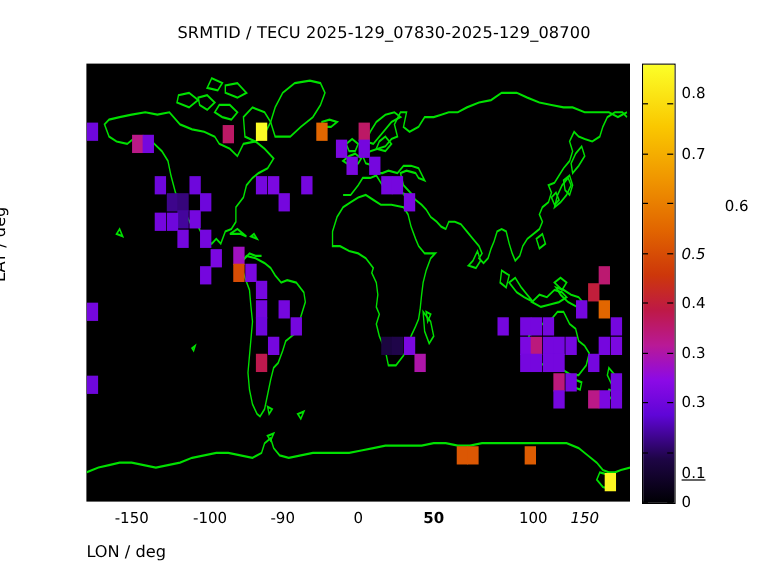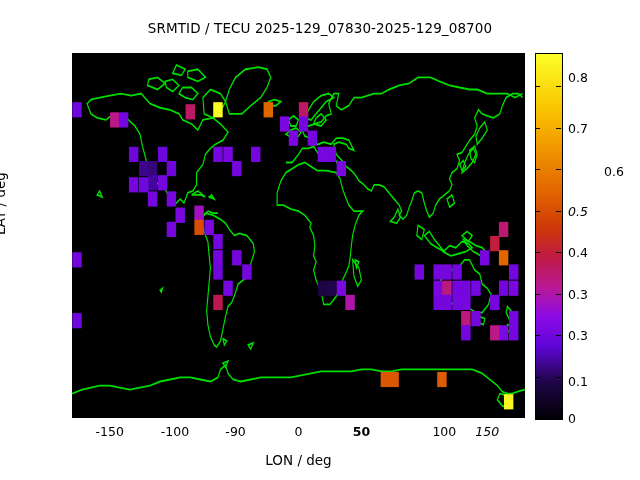--- a/index.html
+++ b/index.html
@@ -6,21 +6,21 @@
   body{width:640px;height:480px;position:relative;overflow:hidden;
        font-family:"DejaVu Sans","Liberation Sans",sans-serif;color:#000;}
   #fig{position:absolute;inset:0;}
   #title{position:absolute;left:0;right:0;top:20px;text-align:center;font-size:13.5px;letter-spacing:.1px;}
   #plot{position:absolute;left:72px;top:53px;width:453px;height:365px;background:#000;overflow:hidden;}
   #cells,#coast{position:absolute;inset:0;width:100%;height:100%;}
   .tick{position:absolute;font-size:12.5px;white-space:nowrap;}
   .xtick{transform:translateX(-50%);top:424px;}
   #ylab{position:absolute;font-size:13.5px;left:-8px;top:235px;
         transform:rotate(-90deg);transform-origin:left top;white-space:nowrap;}
-  #xlab{position:absolute;left:72px;width:453px;top:452px;text-align:center;font-size:13.5px;}
+  #xlab{position:absolute;left:72px;width:453px;top:452px;font-size:13.5px;}
   #cbar{position:absolute;left:535px;top:53px;width:26px;height:365px;border:1px solid #000;}
   #cbgrad{position:absolute;inset:0;}
   .cbtick{position:absolute;left:568px;font-size:12.5px;transform:translateY(-50%);}
   .cbmark{position:absolute;width:5px;height:1px;background:#000;}
 </style>
 </head>
 <body>
 
 <div id="fig">
 
@@ -182,21 +182,21 @@
 <div class="tick xtick" style="left: 109.75px;">-150</div>
     <div class="tick xtick" style="left: 175px;">-100</div>
     <div class="tick xtick" style="left: 235.583px;">-90</div>
     <div class="tick xtick" style="left: 298.5px;">0</div>
     <div class="tick xtick" style="left: 361.417px; font-weight: bold;">50</div>
     <div class="tick xtick" style="left: 424.333px; margin-left: 20px;">100</div>
     <div class="tick xtick" style="left: 487.25px; font-style: italic;">150</div>
     <div class="cbtick" style="top: 418px;">0</div>
     <div class="cbmark" style="left: 535px; top: 418px;"></div>
     <div class="cbmark" style="left: 556px; top: 418px;"></div>
-    <div class="cbtick" style="top: 381px;">0.1</div>
+    <div class="cbtick" style="top: 394px; text-decoration: underline;">0.1</div>
     <div class="cbmark" style="left: 535px; top: 376.523px;"></div>
     <div class="cbmark" style="left: 556px; top: 376.523px;"></div>
     <div class="cbtick" style="top: 335.045px;">0.3</div>
     <div class="cbmark" style="left: 535px; top: 335.045px;"></div>
     <div class="cbmark" style="left: 556px; top: 335.045px;"></div>
     <div class="cbtick" style="top: 293.568px;">0.3</div>
     <div class="cbmark" style="left: 535px; top: 293.568px;"></div>
     <div class="cbmark" style="left: 556px; top: 293.568px;"></div>
     <div class="cbtick" style="top: 252.091px;">0.4</div>
     <div class="cbmark" style="left: 535px; top: 252.091px;"></div>

